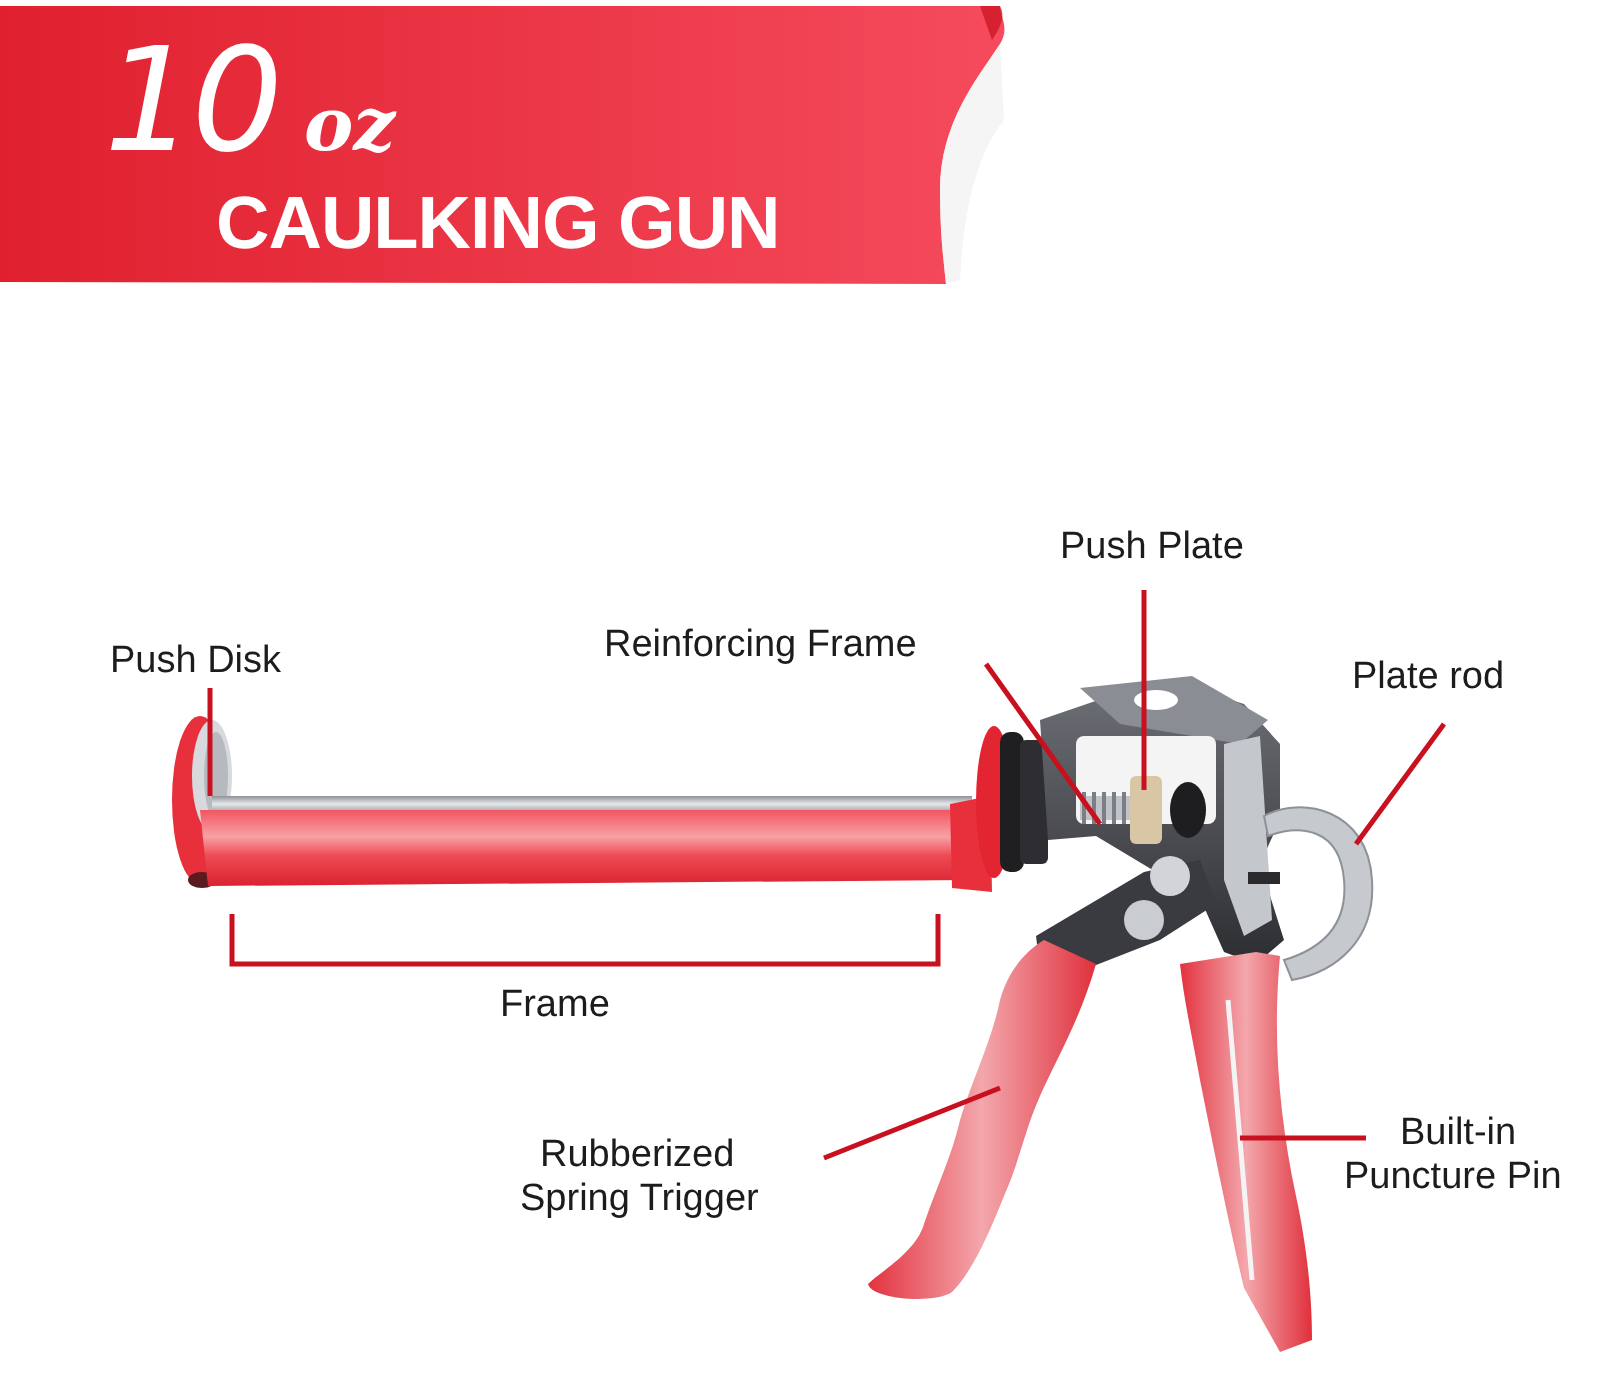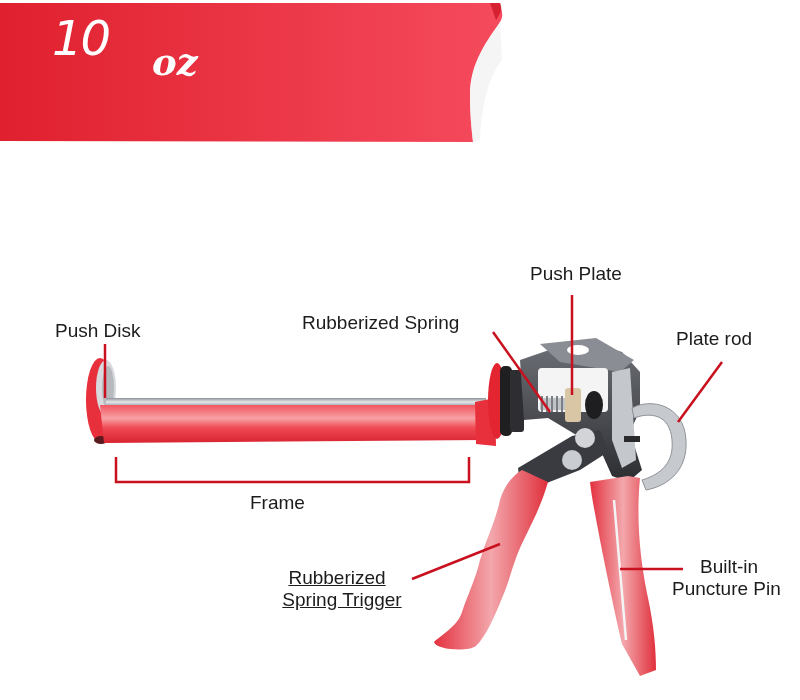--- a/index.html
+++ b/index.html
@@ -1,44 +1,45 @@
 <!DOCTYPE html>
 <html><head>
 <meta charset="utf-8">
 <style>
   html, body { margin: 0; padding: 0; background: #ffffff; }
   body { width: 800px; height: 700px; position: relative; overflow: hidden; font-family: "DejaVu Sans", sans-serif; }
   .banner { position: absolute; left: 0; top: 0; width: 510px; height: 150px; }
   .banner svg { position: absolute; left: 0; top: 0; }
-  .title-num { position: absolute; left: 52px; top: 14px; color: #fff; font-family: "DejaVu Sans", sans-serif; font-style: italic; font-weight: 300; font-size: 48px; letter-spacing: -2px; line-height: 1; }
+  .title-num { position: absolute; left: 52px; top: 14px; color: #fff; font-family: "DejaVu Sans", sans-serif; font-style: italic; font-weight: 300; font-size: 72px; letter-spacing: -2px; line-height: 1; }
   .title-unit { position: absolute; left: 152px; top: 44px; color: #fff; font-family: "DejaVu Serif", serif; font-style: italic; font-weight: bold; font-size: 37px; line-height: 1; }
   .title-main { position: absolute; left: 108px; top: 93px; color: #fff; font-family: "Liberation Sans", sans-serif; font-weight: bold; font-size: 37px; letter-spacing: -0.5px; line-height: 1; }
   .illustration { position: absolute; left: 0; top: 0; }
   .label { position: absolute; color: #1c1c1c; font-family: "Liberation Sans", sans-serif; font-size: 19px; line-height: 22px; white-space: nowrap; }
-  .label.right { text-align: center; text-decoration: underline; }
+  .label.right { text-align: left; }
   .label.left { text-align: right; }
   .label.center { text-align: left; }
 </style>
 </head>
 <body>
 
 <div class="banner">
   <svg width="510" height="150" viewBox="0 0 510 150">
     <defs>
       <linearGradient id="bannerGrad" x1="0" y1="0" x2="1" y2="0">
         <stop offset="0" stop-color="#e0202e"></stop>
         <stop offset="1" stop-color="#f54b5d"></stop>
       </linearGradient>
     </defs>
     <path d="M0,3 L500,3 C500,8 505,14 500,22 C488,40 470,62 470,95 C470,118 472,132 473,142 L0,141 Z" fill="url(#bannerGrad)"></path>
     <path d="M490,3 L500,3 C503,8 500,14 496,20 Z" fill="#c8101e" opacity="0.7"></path>
     <path d="M473,142 C472,132 470,118 470,95 C470,62 488,40 500,22 L502,60 C490,75 482,100 480,140 Z" fill="#eeeeee" opacity="0.6"></path>
   </svg>
   <div class="title-num">10</div>
   <div class="title-unit">oz</div>
+  <div class="title-main">CAULKING GUN</div>
 </div>
 
 <svg class="illustration" width="800" height="700" viewBox="0 0 800 700">
   <defs>
     <linearGradient id="tubeGrad" x1="0" y1="0" x2="0" y2="1">
       <stop offset="0" stop-color="#f25560"></stop>
       <stop offset="0.35" stop-color="#f7a1a5"></stop>
       <stop offset="0.6" stop-color="#ef4a55"></stop>
       <stop offset="1" stop-color="#d92330"></stop>
     </linearGradient>
@@ -116,20 +117,20 @@
     <line x1="493" y1="332" x2="550" y2="412"></line>
     <line x1="572" y1="295" x2="572" y2="395"></line>
     <line x1="722" y1="362" x2="678" y2="422"></line>
     <polyline points="116,457 116,482 469,482 469,457"></polyline>
     <line x1="412" y1="579" x2="500" y2="544"></line>
     <line x1="683" y1="569" x2="620" y2="569"></line>
   </g>
 </svg>
 
 <div class="label center" style="left:55px; top:320px;">Push Disk</div>
-<div class="label left" style="left:302px; top:312px;">Rubberized Spring</div>
+<div class="label left" style="left:302px; top:312px;">Reinforcing Frame</div>
 <div class="label left" style="left:530px; top:263px;">Push Plate</div>
 <div class="label left" style="left:676px; top:328px;">Plate rod</div>
 <div class="label center" style="left:250px; top:492px;">Frame</div>
 <div class="label right" style="left:270px; top:567px; width:134px;">Rubberized</div>
 <div class="label right" style="left:260px; top:589px; width:164px;">Spring Trigger</div>
 <div class="label left" style="left:700px; top:556px;">Built-in</div>
 <div class="label left" style="left:672px; top:578px;">Puncture Pin</div>
 
 </body></html>

